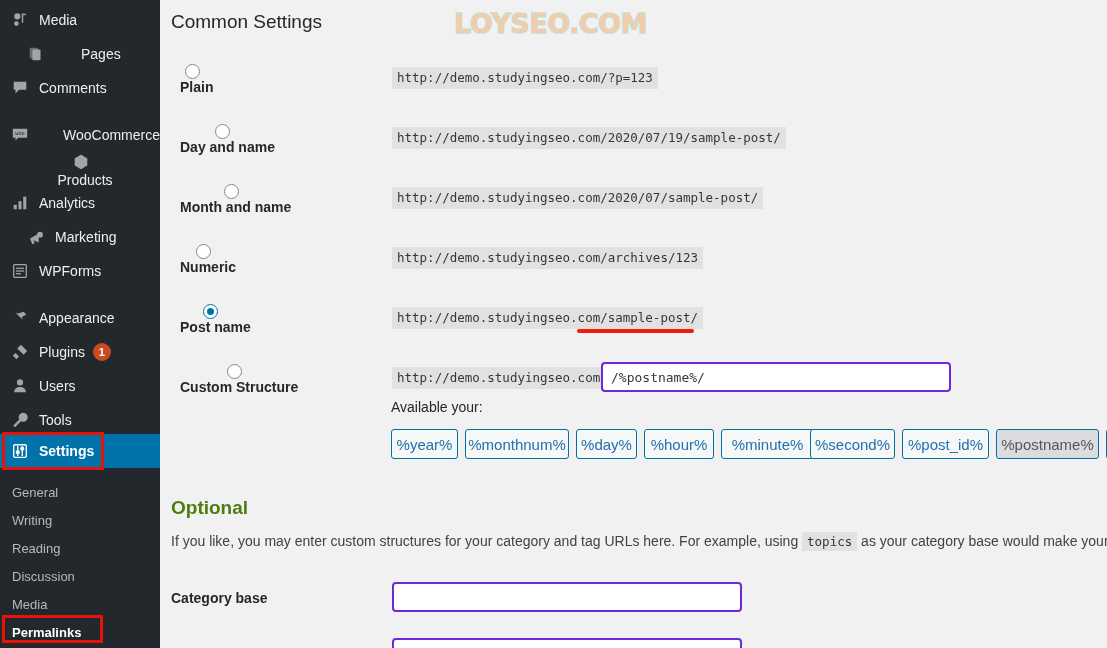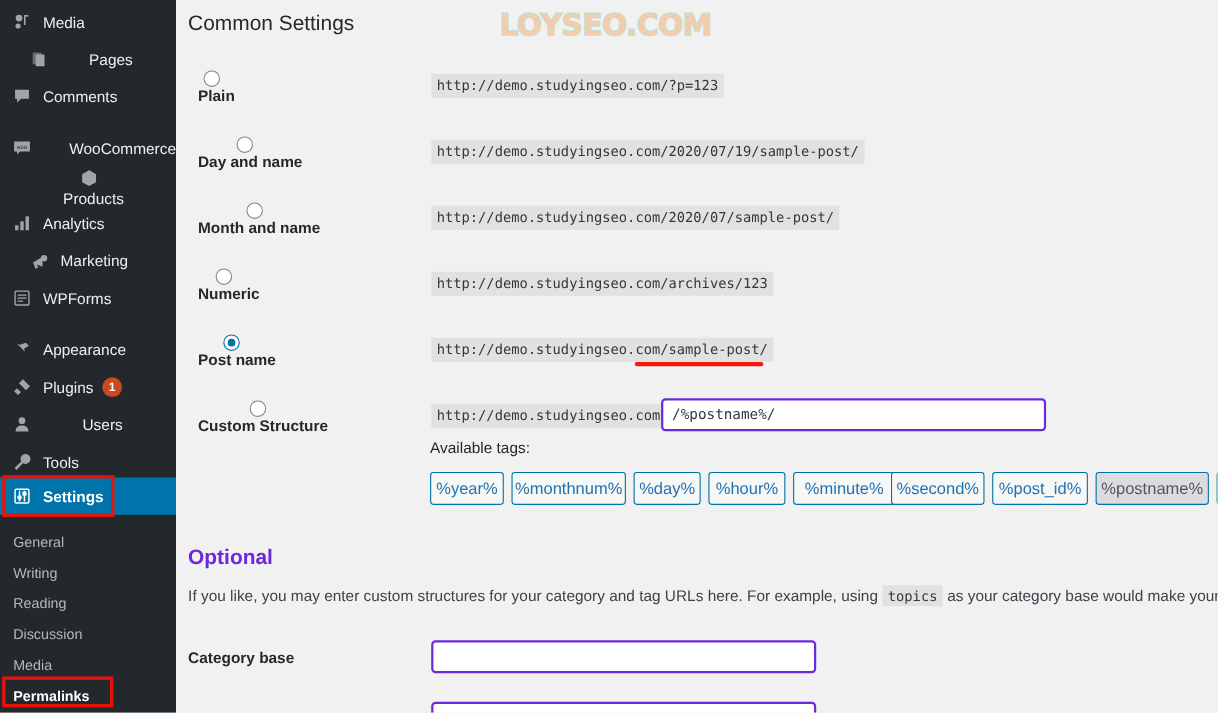--- a/index.html
+++ b/index.html
@@ -185,21 +185,21 @@
   .tag-btn.used {
     background: #dcdcde;
     color: #50575e;
     border-color: #0071a1;
   }
 
   .optional-title {
     position: absolute;
     left: 11px; top: 497px;
     font-size: 19px;
-    color: #6d28d9;
+    color: #4d7c0f;
   }
   .optional-desc {
     position: absolute;
     left: 11px; top: 533px;
     font-size: 14px;
     color: #3c434a;
     white-space: nowrap;
   }
   .inline-code {
     background: #e1e1e1;
@@ -321,21 +321,21 @@
       <span class="mi-icon">
         <svg width="18" height="18" viewBox="0 0 20 20" fill="currentColor">
             <path d="M5 11l4 4-3 3-4-4z"></path>
             <path d="M11 2l7 7-4 4-7-7z"></path>
           </svg>
       </span>
       <span class="mi-label">Plugins</span>
       <span class="badge">1</span>
     </div>
 
-    <div class="menu-item" style="position:absolute;left:0;top:369px;width:160px;gap:36px;">
+    <div class="menu-item" style="position:absolute;left:0;top:369px;width:160px;">
       <span class="mi-icon">
         <svg width="18" height="18" viewBox="0 0 20 20" fill="currentColor">
             <circle cx="10" cy="6" r="3.4"></circle>
             <path d="M3.5 17c0-4 3-6 6.5-6s6.5 2 6.5 6z"></path>
           </svg>
       </span>
       <span class="mi-label">Users</span>
     </div>
 
     <div class="menu-item" style="position:absolute;left:0;top:403px;width:160px;">
@@ -421,21 +421,21 @@
     <div class="code-url" style="left:232px;top:307px;">http://demo.studyingseo.com/sample-post/</div>
     <div class="red-underline" style="left:417px;top:329px;width:117px;"></div>
 
     <div class="opt-row" style="top:364px;">
       <span class="radio"></span>
       <span class="opt-label">Custom Structure</span>
     </div>
     <div class="code-url" style="left:232px;top:367px;">http://demo.studyingseo.com</div>
     <input class="text-input" style="left: 441px; top: 362px; width: 350px; height: 30px;" value="/%postname%/">
 
-    <div class="avail-tags-label">Available tags:</div>
+    <div class="avail-tags-label">Available your:</div>
 
     <div class="tag-btn" style="left:231px;width:67px;">
       <span>%year%</span>
       </div>
     <div class="tag-btn" style="left:305px;width:104px;">
       <span>%monthnum%</span>
       </div>
     <div class="tag-btn" style="left:416px;width:61px;">
       <span>%day%</span>
       </div>

